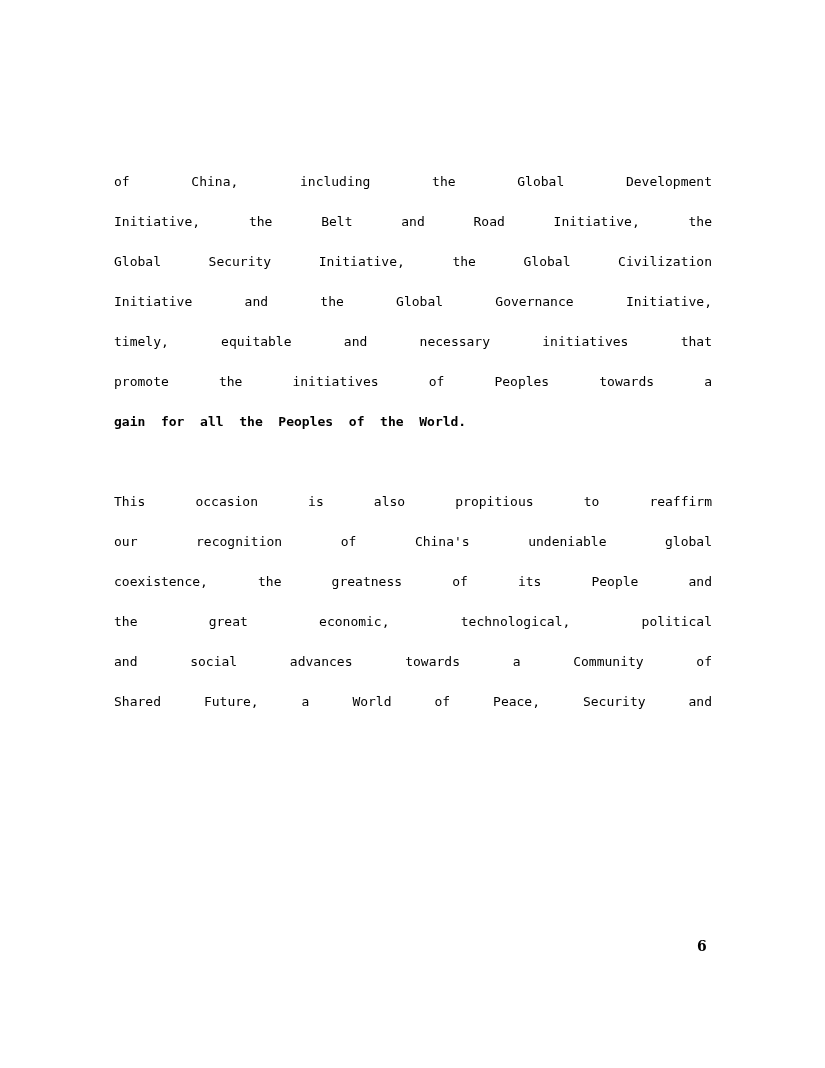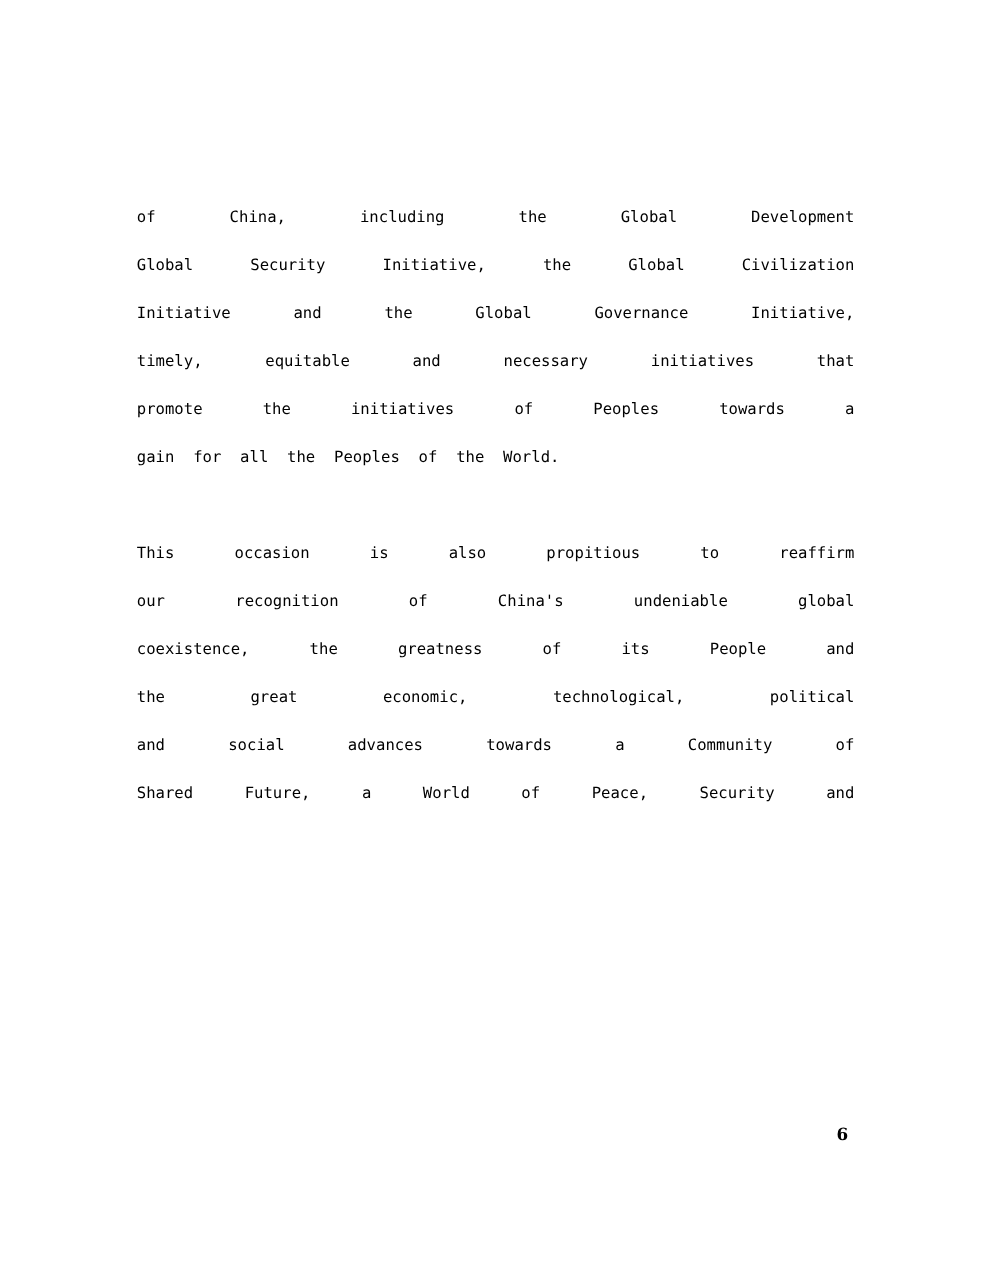--- a/index.html
+++ b/index.html
@@ -44,40 +44,42 @@
   }
   
   .para > span.line {
     display: block;
     text-align: justify;
     text-align-last: justify;
     white-space: pre;
   }
   .para > span.line.last {
     text-align-last: left;
+    font-weight: bold;
   }
   .page-number {
     position: absolute;
     left: 697px;
     top: 938px;
     font-family: "DejaVu Serif", serif;
     font-weight: bold;
     font-size: 14px;
     color: #000000;
   }
 </style>
 </head>
 <body>
 
 <div class="page">
 
   <div class="content">
 
     <div class="para">
       <span class="line">of  China,  including  the  Global  Development</span>
+      <span class="line">Initiative,  the  Belt  and  Road  Initiative,  the</span>
       <span class="line">Global  Security  Initiative,  the  Global  Civilization</span>
       <span class="line">Initiative  and  the  Global  Governance  Initiative,</span>
       <span class="line">timely,  equitable  and  necessary  initiatives  that</span>
       <span class="line">promote  the  initiatives  of  Peoples  towards  a</span>
       <span class="line last">gain  for  all  the  Peoples  of  the  World.</span>
     </div>
 
     <div class="para-gap"></div>
 
     <div class="para">

